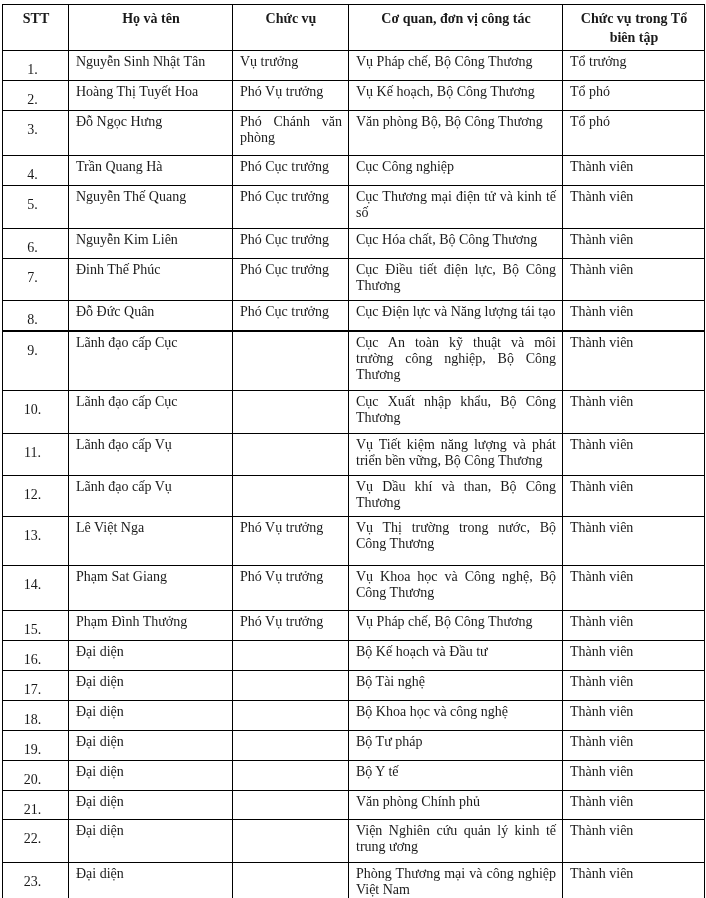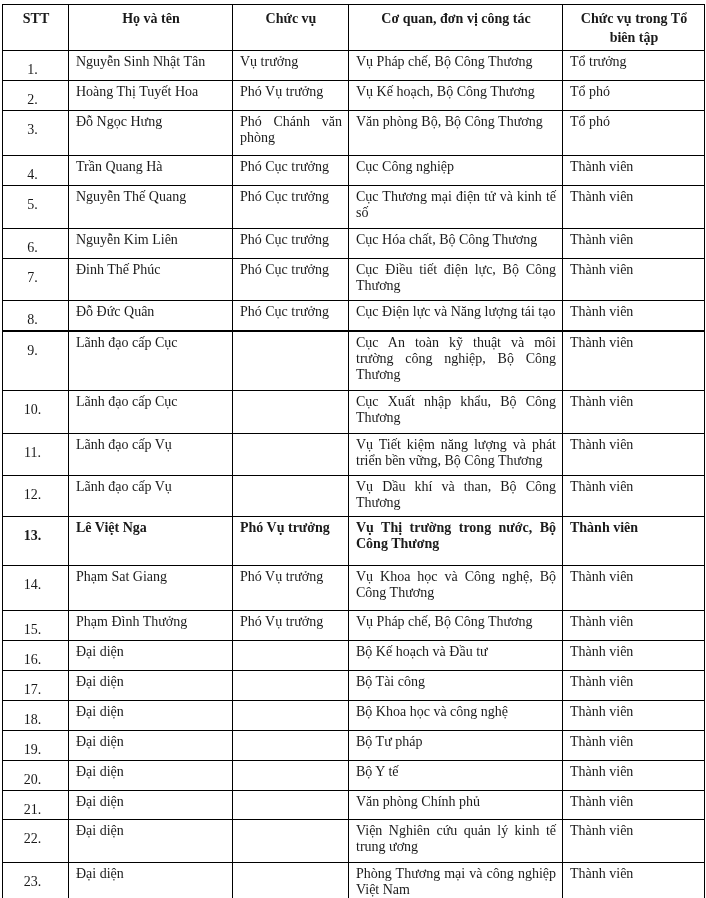--- a/index.html
+++ b/index.html
@@ -43,21 +43,21 @@
   tbody tr:nth-child(4){height:29px;}
   tbody tr:nth-child(5){height:43px;}
   tbody tr:nth-child(6){height:28px;}
   tbody tr:nth-child(7){height:42px;}
   tbody tr:nth-child(8){height:31px;}
   tbody tr:nth-child(8) td{border-bottom:2px solid #000;}
   tbody tr:nth-child(9){height:59px;}
   tbody tr:nth-child(10){height:43px;}
   tbody tr:nth-child(11){height:42px;}
   tbody tr:nth-child(12){height:41px;}
-  tbody tr:nth-child(13){height:49px;font-weight:bold;}
+  tbody tr:nth-child(13){height:49px;}
   tbody tr:nth-child(14){height:45px;}
   tbody tr:nth-child(15){height:28px;}
   tbody tr:nth-child(16){height:28px;font-family:Liberation Serif, serif;}
   tbody tr:nth-child(17){height:29px;padding-left:45px;}
   tbody tr:nth-child(18){height:29px;}
   tbody tr:nth-child(19){height:29px;}
   tbody tr:nth-child(20){height:28px;}
   tbody tr:nth-child(21){height:29px;}
   tbody tr:nth-child(22){height:43px;}
   tbody tr:nth-child(23){height:46px;}
@@ -193,21 +193,21 @@
           <td class="c-stt">16.</td>
           <td class="c-name">Đại diện</td>
           <td class="c-pos"></td>
           <td class="c-org">Bộ Kế hoạch và Đầu tư</td>
           <td class="c-role">Thành viên</td>
         </tr>
         <tr>
           <td class="c-stt">17.</td>
           <td class="c-name">Đại diện</td>
           <td class="c-pos"></td>
-          <td class="c-org">Bộ Tài công</td>
+          <td class="c-org">Bộ Tài nghệ</td>
           <td class="c-role">Thành viên</td>
         </tr>
         <tr>
           <td class="c-stt">18.</td>
           <td class="c-name">Đại diện</td>
           <td class="c-pos"></td>
           <td class="c-org">Bộ Khoa học và công nghệ</td>
           <td class="c-role">Thành viên</td>
         </tr>
         <tr>

